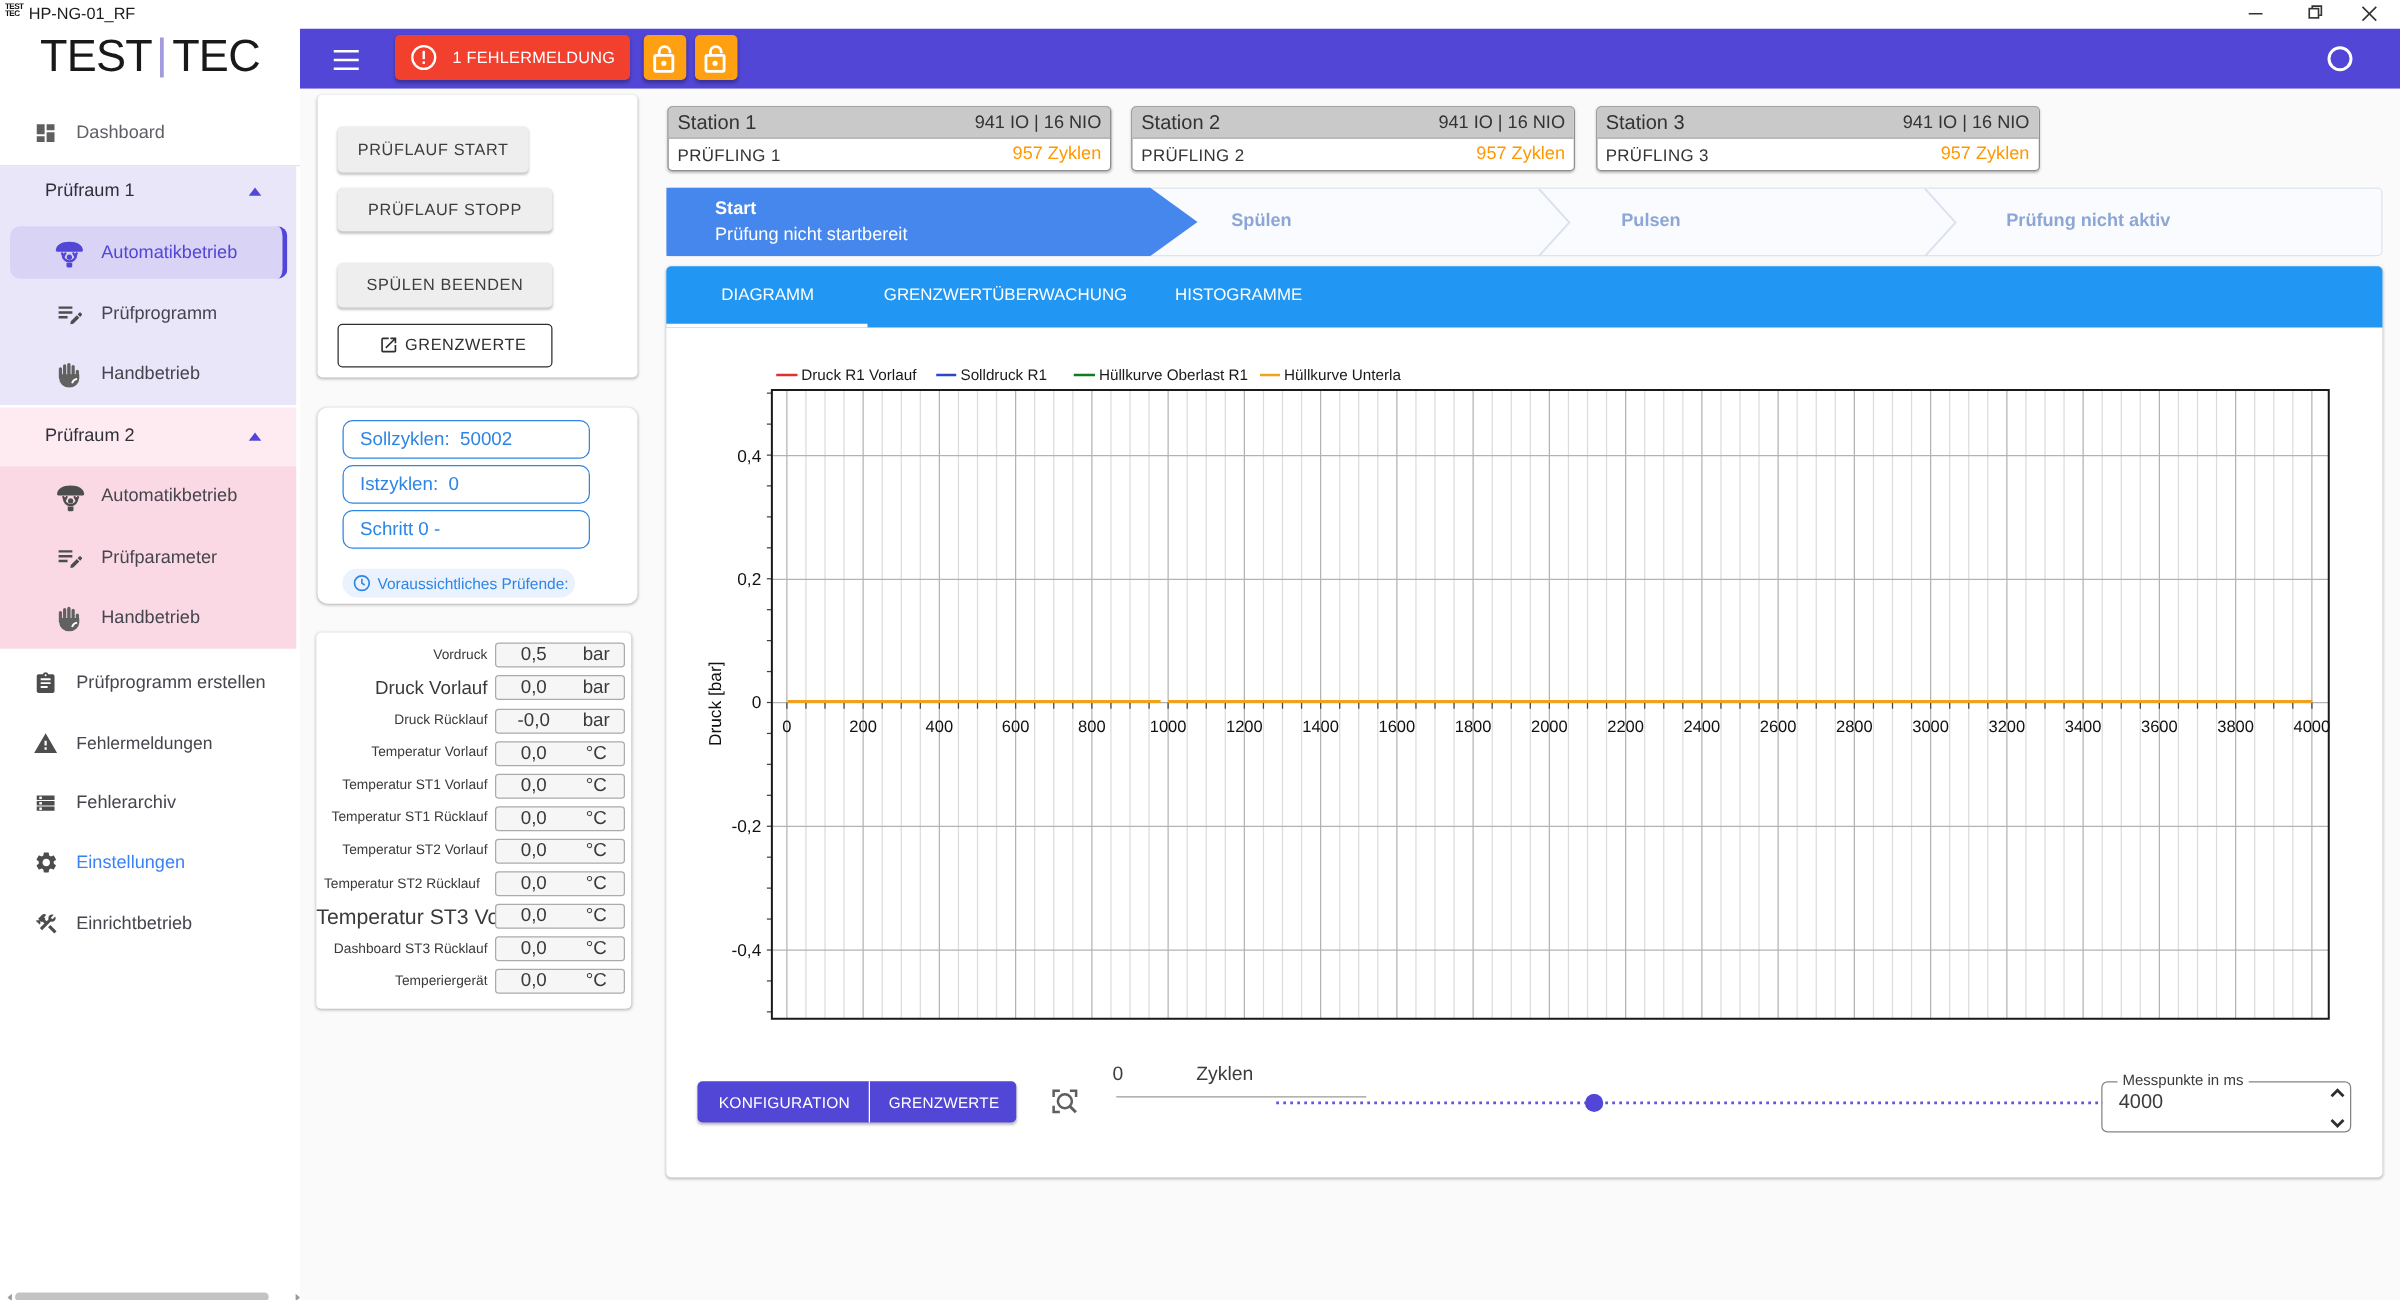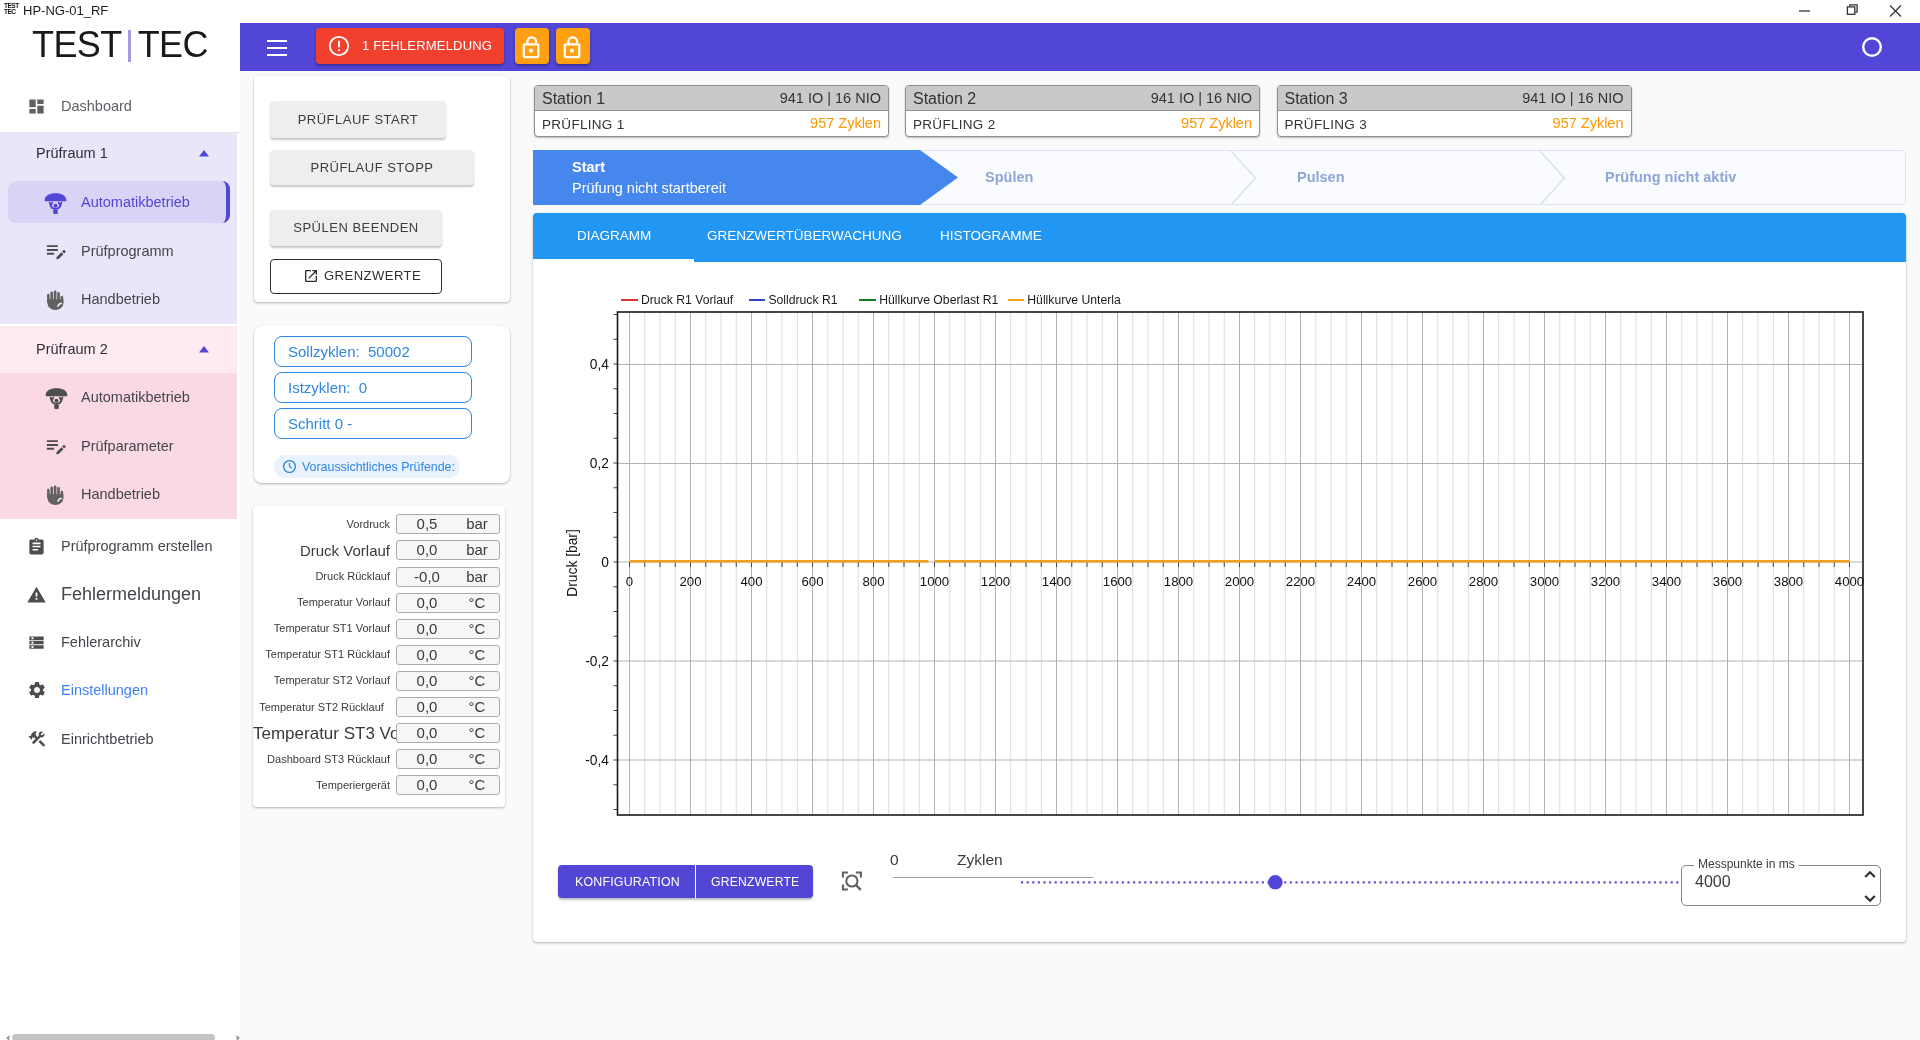--- a/index.html
+++ b/index.html
@@ -113,21 +113,21 @@
     <path fill="none" stroke="#fff" stroke-width="1.6" d="M14.3 19.4a4.9 4.9 0 0 1 4.2-3.6"></path>
   </svg>
 <div class="abs" style="left:81px;top:485.9px;font-size:14.5px;color:#45454d;font-weight:400;letter-spacing:0px;line-height:16.7px;white-space:nowrap;">Handbetrieb</div>
 <svg class="abs" style="left:27px;top:536.5px;" width="19" height="19" viewBox="0 0 24 24">
     <path fill="#4d4d4d" d="M19 3h-4.2A2.99 2.99 0 0 0 12 1a3 3 0 0 0-2.8 2H5c-1.1 0-2 .9-2 2v15c0 1.1.9 2 2 2h14c1.1 0 2-.9 2-2V5c0-1.1-.9-2-2-2zm-7 0c.55 0 1 .45 1 1s-.45 1-1 1-1-.45-1-1 .45-1 1-1zm2 14H7v-2h7v2zm3-4H7v-2h10v2zm0-4H7V7h10v2z"></path>
   </svg>
 <div class="abs" style="left:61px;top:537.9px;font-size:14.5px;color:#45454d;font-weight:400;letter-spacing:0px;line-height:16.7px;white-space:nowrap;">Prüfprogramm erstellen</div>
 <svg class="abs" style="left:26px;top:583.5px;" width="21" height="21" viewBox="0 0 24 24">
     <path fill="#4d4d4d" d="M1.5 21 12 3l10.5 18zM13 18v-2.2h-2V18zM13 14.2V9.8h-2v4.4z"></path>
   </svg>
-<div class="abs" style="left:61px;top:585.9px;font-size:18px;color:#45454d;font-weight:400;letter-spacing:0px;line-height:16.7px;white-space:nowrap;">Fehlermeldungen</div>
+<div class="abs" style="left:61px;top:585.9px;font-size:14px;color:#45454d;font-weight:400;letter-spacing:0px;line-height:16.7px;white-space:nowrap;">Fehlermeldungen</div>
 <svg class="abs" style="left:27px;top:632.5px;" width="19" height="19" viewBox="0 0 24 24">
     <path fill="#4d4d4d" d="M3 4.4h18v4.4H3zM3 9.9h18v4.4H3zM3 15.4h18v4.4H3z"></path>
     <rect x="5.6" y="5.4" width="2.6" height="2.5" fill="#fff"></rect>
     <rect x="5.6" y="10.9" width="2.6" height="2.5" fill="#fff"></rect>
     <rect x="5.6" y="16.4" width="2.6" height="2.5" fill="#fff"></rect>
   </svg>
 <div class="abs" style="left:61px;top:633.9px;font-size:14.5px;color:#45454d;font-weight:400;letter-spacing:0px;line-height:16.7px;white-space:nowrap;">Fehlerarchiv</div>
 <svg class="abs" style="left:27px;top:680.0px;" width="20" height="20" viewBox="0 0 24 24">
     <path fill="#4d4d4d" d="M19.14 12.94c.04-.3.06-.61.06-.94 0-.32-.02-.64-.07-.94l2.03-1.58c.18-.14.23-.41.12-.61l-1.92-3.32c-.12-.22-.37-.29-.59-.22l-2.39.96c-.5-.38-1.03-.7-1.62-.94l-.36-2.54c-.04-.24-.24-.41-.48-.41h-3.84c-.24 0-.43.17-.47.41l-.36 2.54c-.59.24-1.13.57-1.62.94l-2.39-.96c-.22-.08-.47 0-.59.22L2.74 8.87c-.12.21-.08.47.12.61l2.03 1.58c-.05.3-.09.63-.09.94s.02.64.07.94l-2.03 1.58c-.18.14-.23.41-.12.61l1.92 3.32c.12.22.37.29.59.22l2.39-.96c.5.38 1.03.7 1.62.94l.36 2.54c.05.24.24.41.48.41h3.84c.24 0 .44-.17.47-.41l.36-2.54c.59-.24 1.13-.56 1.62-.94l2.39.96c.22.08.47 0 .59-.22l1.92-3.32c.12-.22.07-.47-.12-.61l-2.01-1.58zM12 15.6c-1.98 0-3.6-1.62-3.6-3.6s1.62-3.6 3.6-3.6 3.6 1.62 3.6 3.6-1.62 3.6-3.6 3.6z"></path>
   </svg>
@@ -137,22 +137,22 @@
   </svg>
 <div class="abs" style="left:61px;top:730.9px;font-size:14.5px;color:#45454d;font-weight:400;letter-spacing:0px;line-height:16.7px;white-space:nowrap;">Einrichtbetrieb</div>
 <svg class="abs" style="left:3.5px;top:1033.5px;" width="8" height="8" viewBox="0 0 8 8">
     <path fill="#9a9a9a" d="M5.5 1 2 4l3.5 3z"></path>
   </svg>
 <svg class="abs" style="left:234px;top:1033.5px;" width="8" height="8" viewBox="0 0 8 8">
     <path fill="#9a9a9a" d="M2.5 1 6 4l-3.5 3z"></path>
   </svg>
 <div class="abs" style="left:12px;top:1034px;width:203px;height:7px;background:#c3c3c3;border-radius:3.5px;"></div>
 <div class="card" style="left:254px;top:76px;width:256px;height:226px;"></div>
-<div class="abs" style="left:270px;top:101px;width:176px;height:37px;background:#eeeeef;border-radius:4px;box-shadow:0 2px 2px rgba(0,0,0,.22);text-align:center;line-height:37px;font-size:13px;color:#3d3d3d;letter-spacing:0.5px;">PRÜFLAUF START</div>
-<div class="abs" style="left:270px;top:150px;width:204px;height:35px;background:#eeeeef;border-radius:4px;box-shadow:0 2px 2px rgba(0,0,0,.22);text-align:center;line-height:35px;font-size:13px;color:#3d3d3d;letter-spacing:0.5px;">PRÜFLAUF STOPP</div>
+<div class="abs" style="left:270px;top:101px;width:153px;height:37px;background:#eeeeef;border-radius:4px;box-shadow:0 2px 2px rgba(0,0,0,.22);text-align:center;line-height:37px;font-size:13px;color:#3d3d3d;letter-spacing:0.5px;">PRÜFLAUF START</div>
+<div class="abs" style="left:270px;top:150px;width:172px;height:35px;background:#eeeeef;border-radius:4px;box-shadow:0 2px 2px rgba(0,0,0,.22);text-align:center;line-height:35px;font-size:13px;color:#3d3d3d;letter-spacing:0.5px;">PRÜFLAUF STOPP</div>
 <div class="abs" style="left:270px;top:210px;width:172px;height:36px;background:#eeeeef;border-radius:4px;box-shadow:0 2px 2px rgba(0,0,0,.22);text-align:center;line-height:36px;font-size:13px;color:#3d3d3d;letter-spacing:0.5px;">SPÜLEN BEENDEN</div>
 <div class="abs" style="left:270px;top:259px;width:172px;height:35px;background:#fff;border:1.5px solid #2e2e2e;border-radius:4px;"></div>
 <svg class="abs" style="left:303px;top:268px;" width="16" height="16" viewBox="0 0 24 24">
     <path fill="#2e2e2e" d="M19 19H5V5h7V3H5a2 2 0 0 0-2 2v14a2 2 0 0 0 2 2h14c1.1 0 2-.9 2-2v-7h-2v7zM14 3v2h3.59l-9.83 9.83 1.41 1.41L19 6.41V10h2V3h-7z"></path>
   </svg>
 <div class="abs" style="left:324px;top:269.2px;font-size:13px;color:#2e2e2e;font-weight:400;letter-spacing:0.5px;line-height:14.9px;white-space:nowrap;">GRENZWERTE</div>
 <div class="card" style="left:254px;top:326px;width:256px;height:157px;border-radius:8px;"></div>
 <div class="abs" style="left:274px;top:336px;width:198px;height:31px;border:1.5px solid #2e86e4;border-radius:8px;"></div>
 <div class="abs" style="left:288px;top:343.1px;font-size:15px;color:#2e86e4;font-weight:400;letter-spacing:0px;line-height:17.2px;white-space:nowrap;">Sollzyklen: &nbsp;50002</div>
 <div class="abs" style="left:274px;top:371.5px;width:198px;height:31px;border:1.5px solid #2e86e4;border-radius:8px;"></div>

